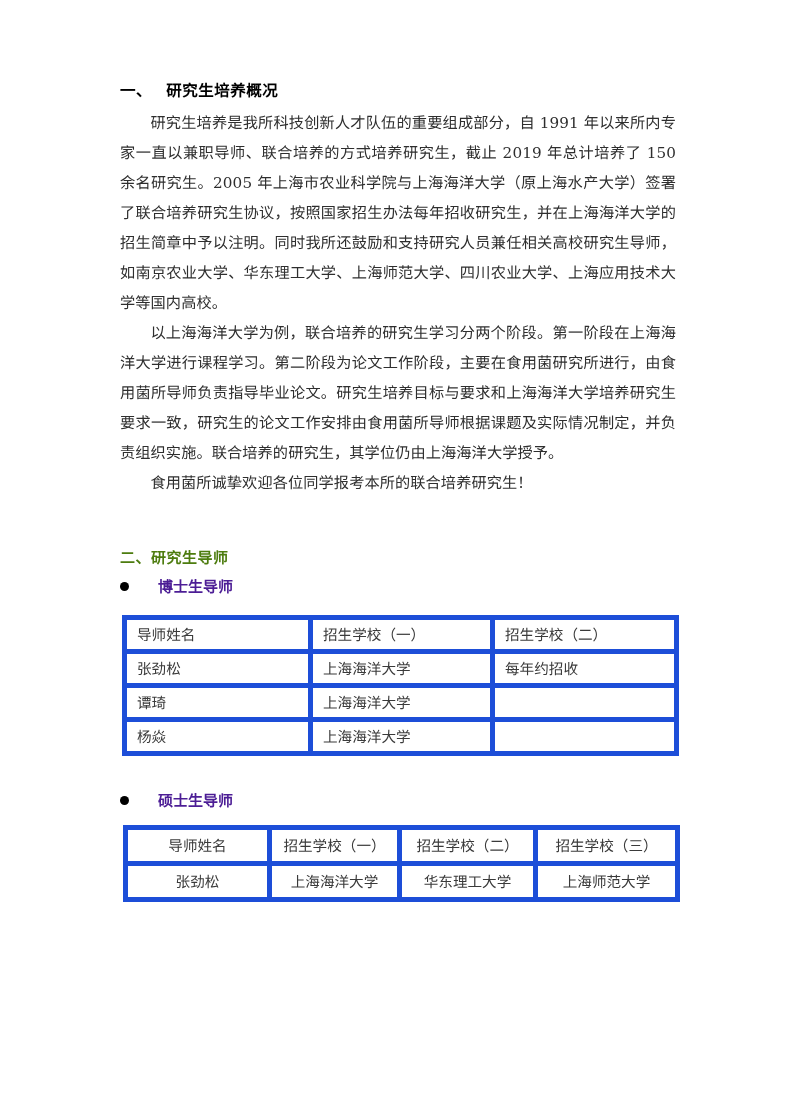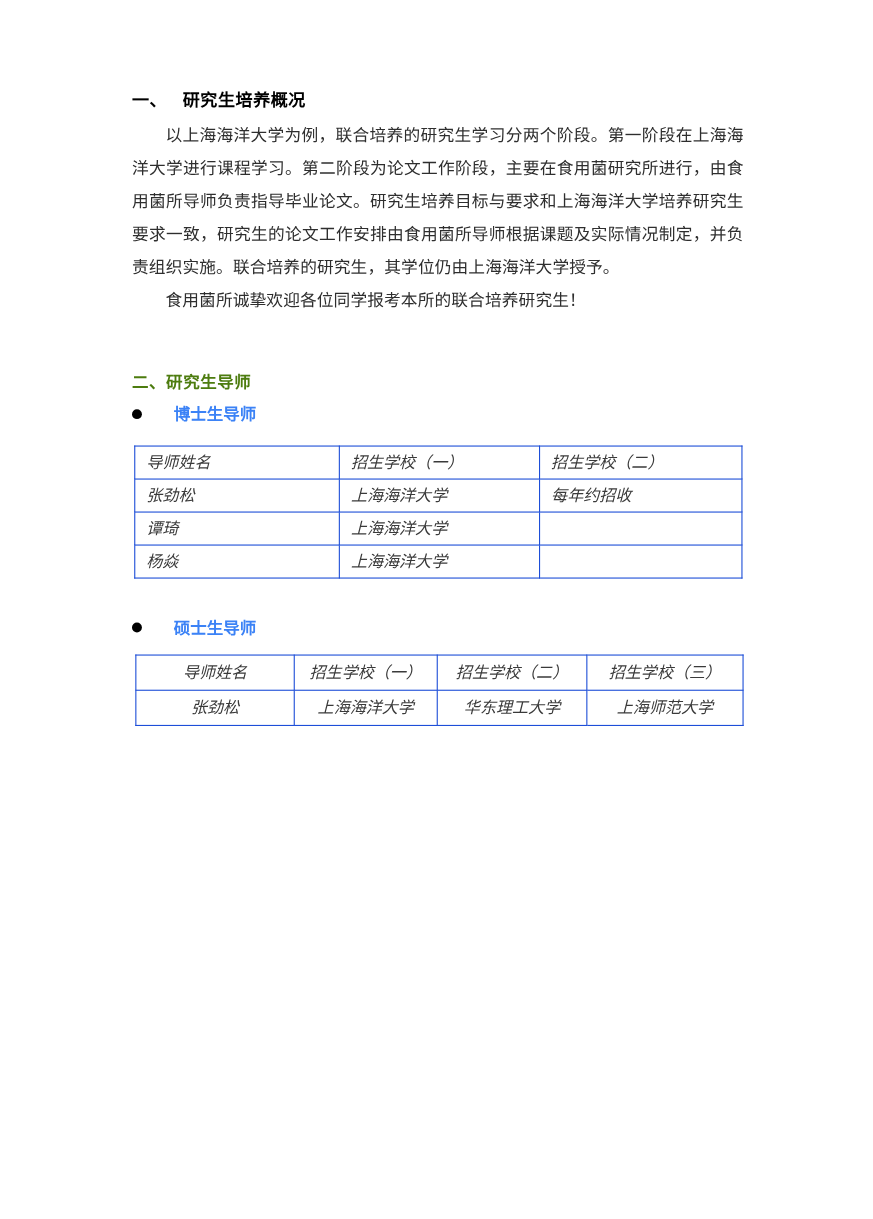--- a/index.html
+++ b/index.html
@@ -46,21 +46,21 @@
     font-size: 15px;
     letter-spacing: 0.5px;
     color: #4d7c0f;
     line-height: 28px;
     margin: 0;
     white-space: pre;
   }
   .bullet-heading {
     font-weight: bold;
     font-size: 15px;
-    color: #3b82f6;
+    color: #4c1d95;
     line-height: 30px;
     margin: 0;
     display: flex;
     align-items: baseline;
   }
   .bullet-dot {
     display: inline-block;
     width: 9px;
     height: 9px;
     border-radius: 50%;
@@ -92,25 +92,24 @@
   .gap-before-t2 { height: 9px; }
 
   
   table {
     border-collapse: collapse;
     table-layout: fixed;
     font-size: 14.6px;
     color: #3a3a3a;
   }
   table td {
-    border: 1px solid #1d4ed8;
+    border: 5px solid #1d4ed8;
     padding: 0 8px;
     vertical-align: middle;
     line-height: 20px;
-    font-style: italic;
   }
 
   table.t1 {
     width: 552px;
     margin-left: 2px;
   }
   table.t1 td { height: 29px; text-align: left; padding-left: 10px; }
   table.t1 col.c0 { width: 186px; }
   table.t1 col.c1 { width: 182px; }
   table.t1 col.c2 { width: 184px; }
@@ -128,20 +127,21 @@
   .cell-line { display: block; line-height: 24px; white-space: pre; }
 </style>
 </head>
 <body>
 
 <div class="page">
   <div class="content">
 
     <h1 class="h1">一、　 研究生培养概况</h1>
 
+    <p class="para indent">研究生培养是我所科技创新人才队伍的重要组成部分，自 1991 年以来所内专家一直以兼职导师、联合培养的方式培养研究生，截止 2019 年总计培养了 150 余名研究生。2005 年上海市农业科学院与上海海洋大学（原上海水产大学）签署了联合培养研究生协议，按照国家招生办法每年招收研究生，并在上海海洋大学的招生简章中予以注明。同时我所还鼓励和支持研究人员兼任相关高校研究生导师，如南京农业大学、华东理工大学、上海师范大学、四川农业大学、上海应用技术大学等国内高校。</p>
     <p class="para indent">以上海海洋大学为例，联合培养的研究生学习分两个阶段。第一阶段在上海海洋大学进行课程学习。第二阶段为论文工作阶段，主要在食用菌研究所进行，由食用菌所导师负责指导毕业论文。研究生培养目标与要求和上海海洋大学培养研究生要求一致，研究生的论文工作安排由食用菌所导师根据课题及实际情况制定，并负责组织实施。联合培养的研究生，其学位仍由上海海洋大学授予。</p>
     <p class="para indent">食用菌所诚挚欢迎各位同学报考本所的联合培养研究生！</p>
 
     <div class="gap-sec1"></div>
 
     <h2 class="h2">二、研究生导师</h2>
 
     <div class="bullet-heading">
       <span class="bullet-dot"></span>
       <span>博士生导师</span>

